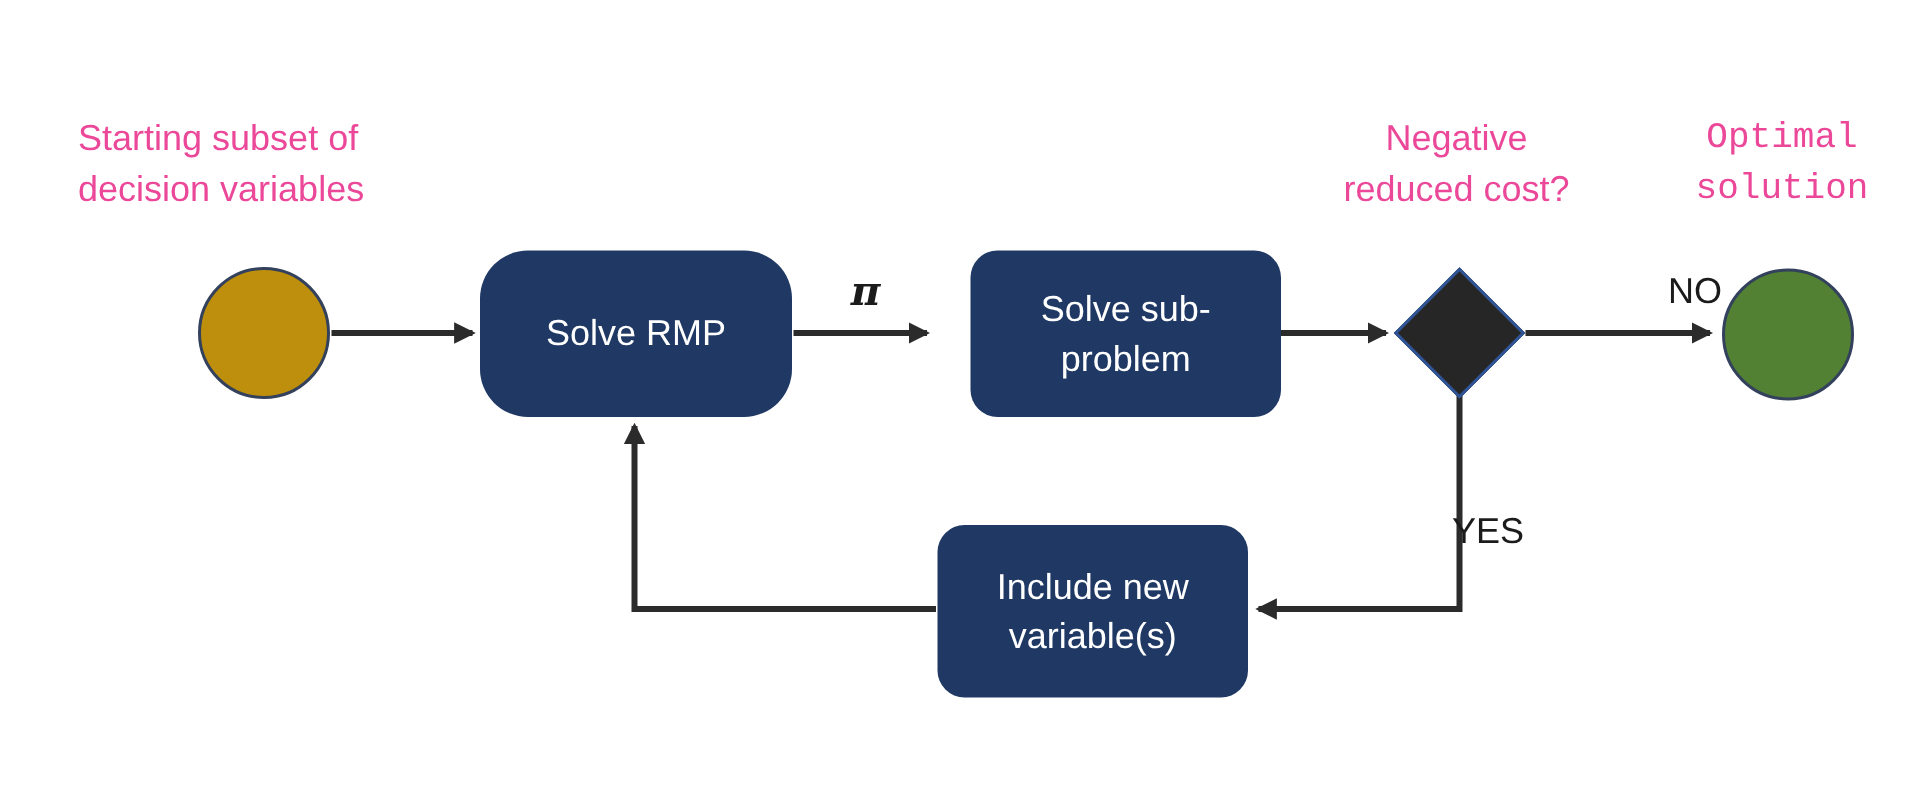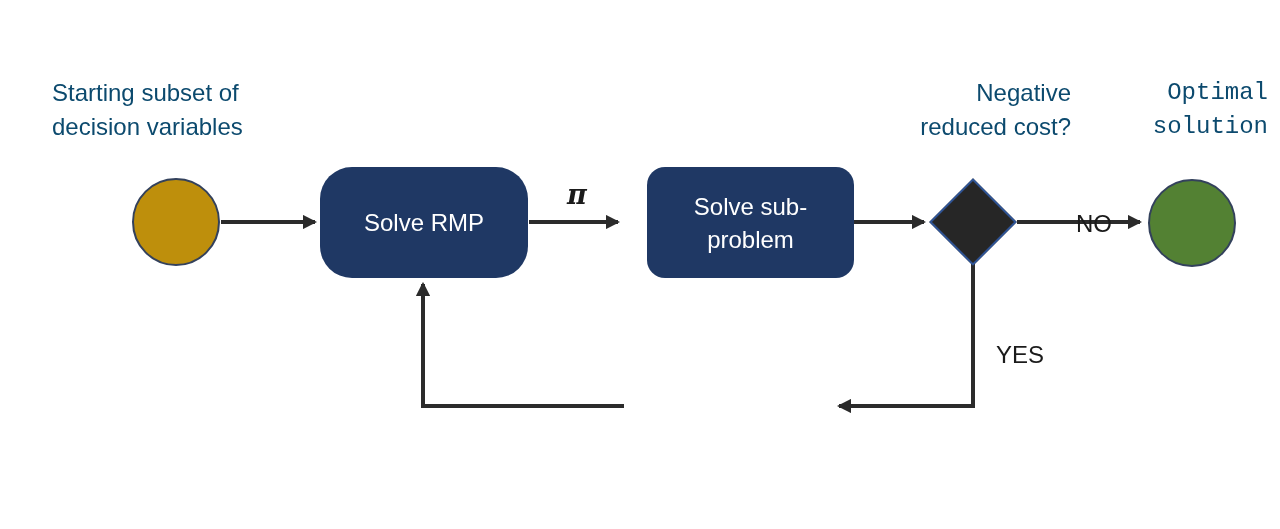--- a/index.html
+++ b/index.html
@@ -18,24 +18,24 @@
   .connectors {
     position: absolute;
     left: 0; top: 0;
     width: 1280px;
     height: 529px;
   }
   .flow-label {
     position: absolute;
     font-size: 24px;
     line-height: 34px;
-    color: #0c4a6e;
+    color: #ec4899;
     white-space: pre-line;
   }
-  .flow-label.centered { text-align: right; }
+  .flow-label.centered { text-align: center; }
   .node-box {
     position: absolute;
     background: #1F3864;
     border-radius: 18px;
     display: flex;
     align-items: center;
     justify-content: center;
     color: #ffffff;
     font-size: 24px;
     line-height: 33px;
@@ -115,20 +115,24 @@
 
   <div class="edge-label pi" style="left:556px; top:182px; width:42px;">π</div>
 
   <div class="node-box" style="left:647px; top:167px; width:207px; height:111px;">
     <span>Solve sub-
 problem</span>
   </div>
 
   <div class="node-diamond"></div>
 
-  <div class="edge-label" style="left:1066px; top:182px; width:56px;margin-top:29px;">NO</div>
+  <div class="edge-label" style="left:1102px; top:182px; width:56px;">NO</div>
 
-  <div class="edge-label" style="left:988px; top:342px; width:64px;">YES</div>
+  <div class="edge-label" style="left:960px; top:342px; width:64px;">YES</div>
 
   <div class="node-circle end" style="left:1148px; top:179px;"></div>
 
+  <div class="node-box" style="left:625px; top:350px; width:207px; height:115px;">
+    <span>Include new
+variable(s)</span>
+  </div>
 
 </div>
 
 </body></html>

